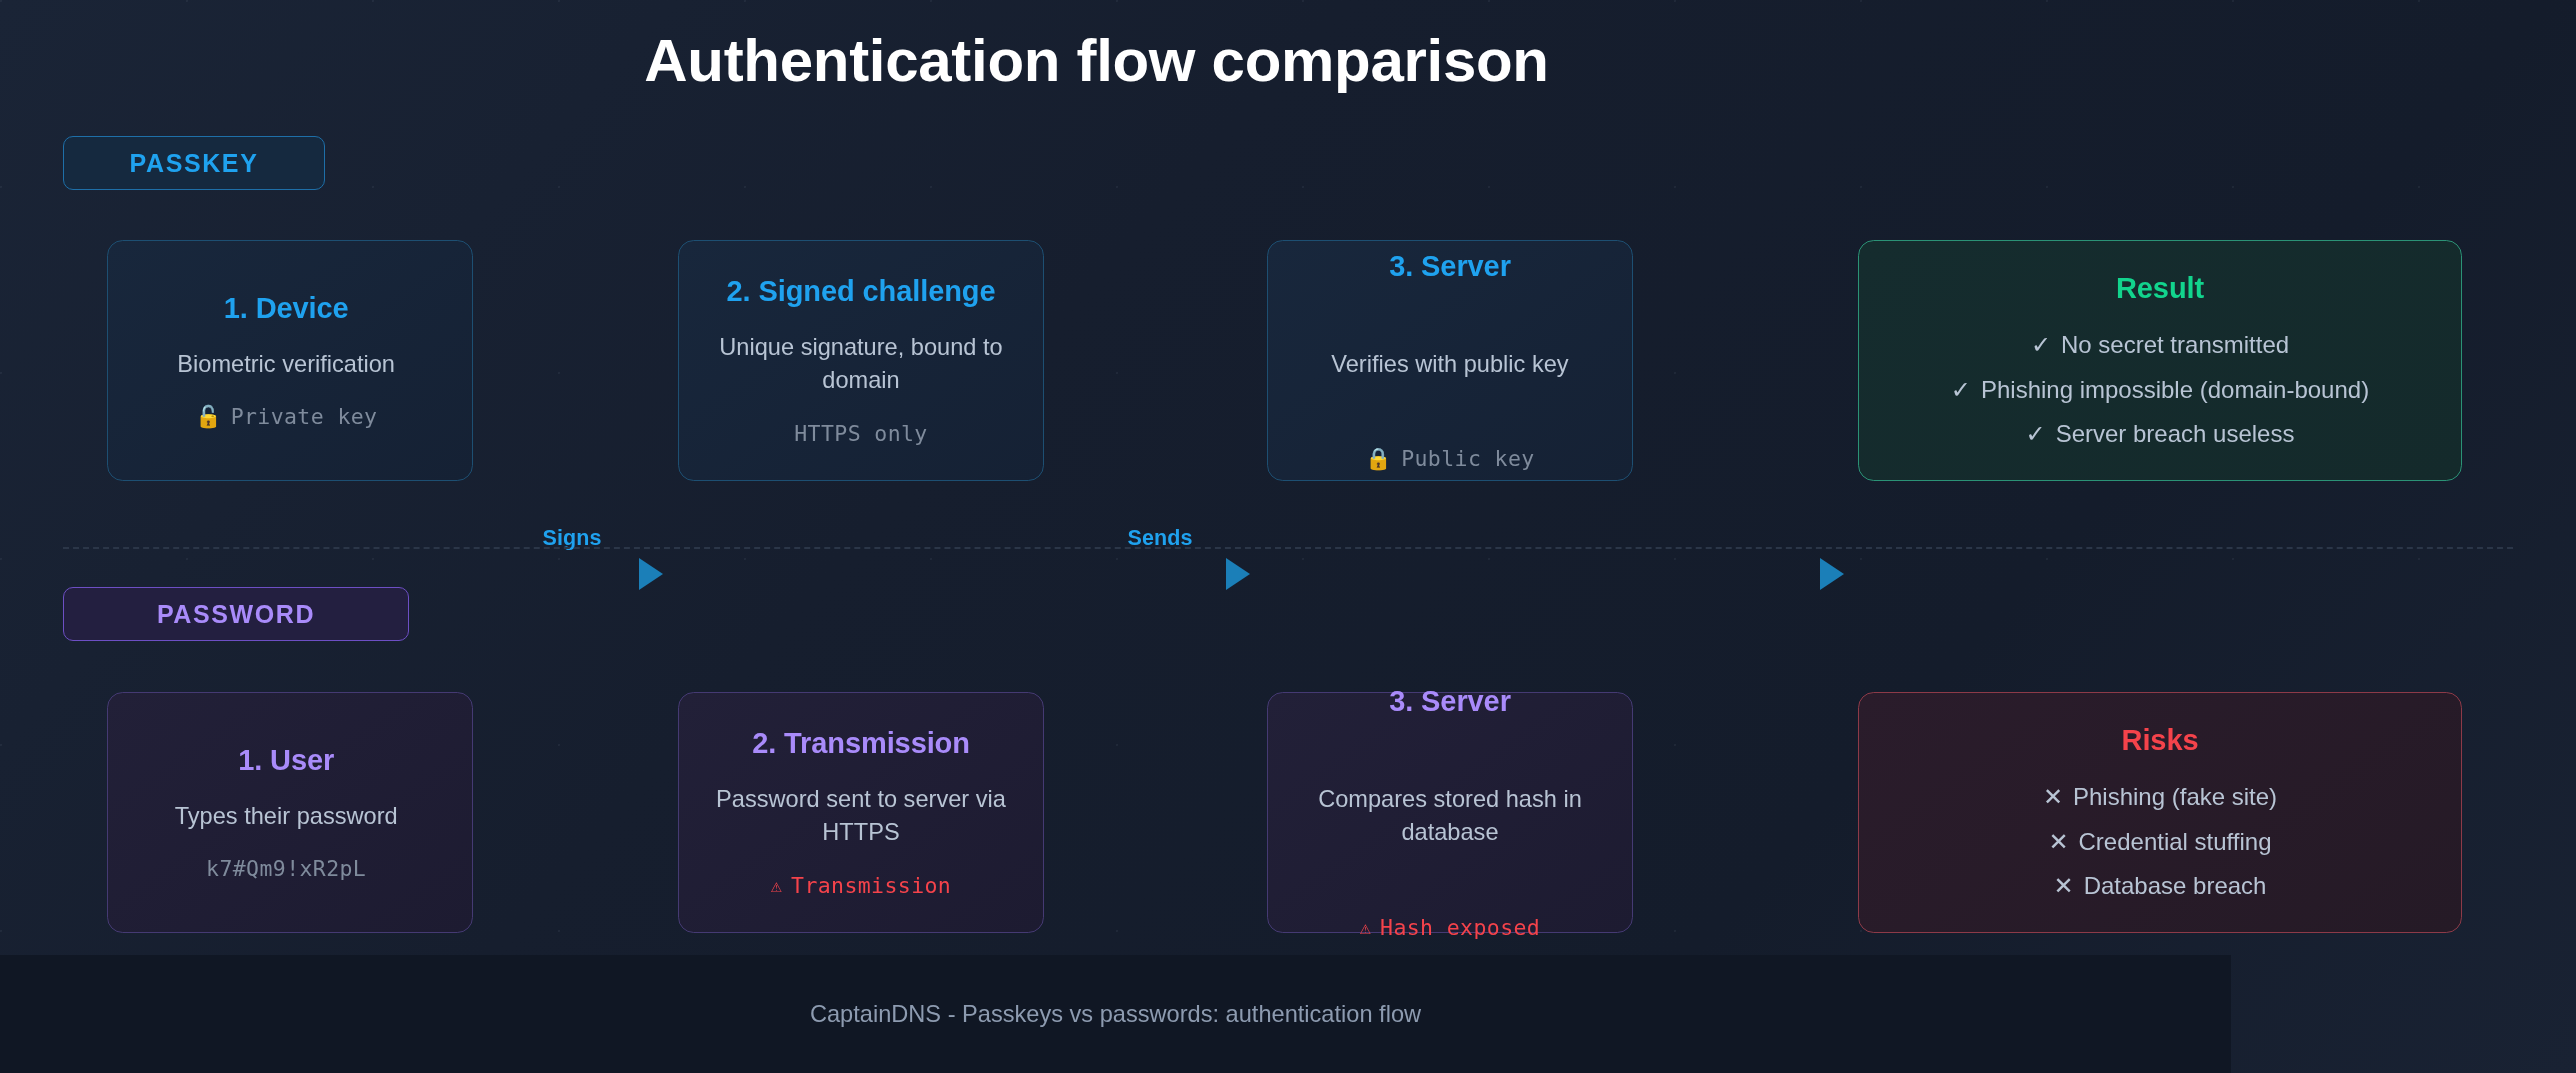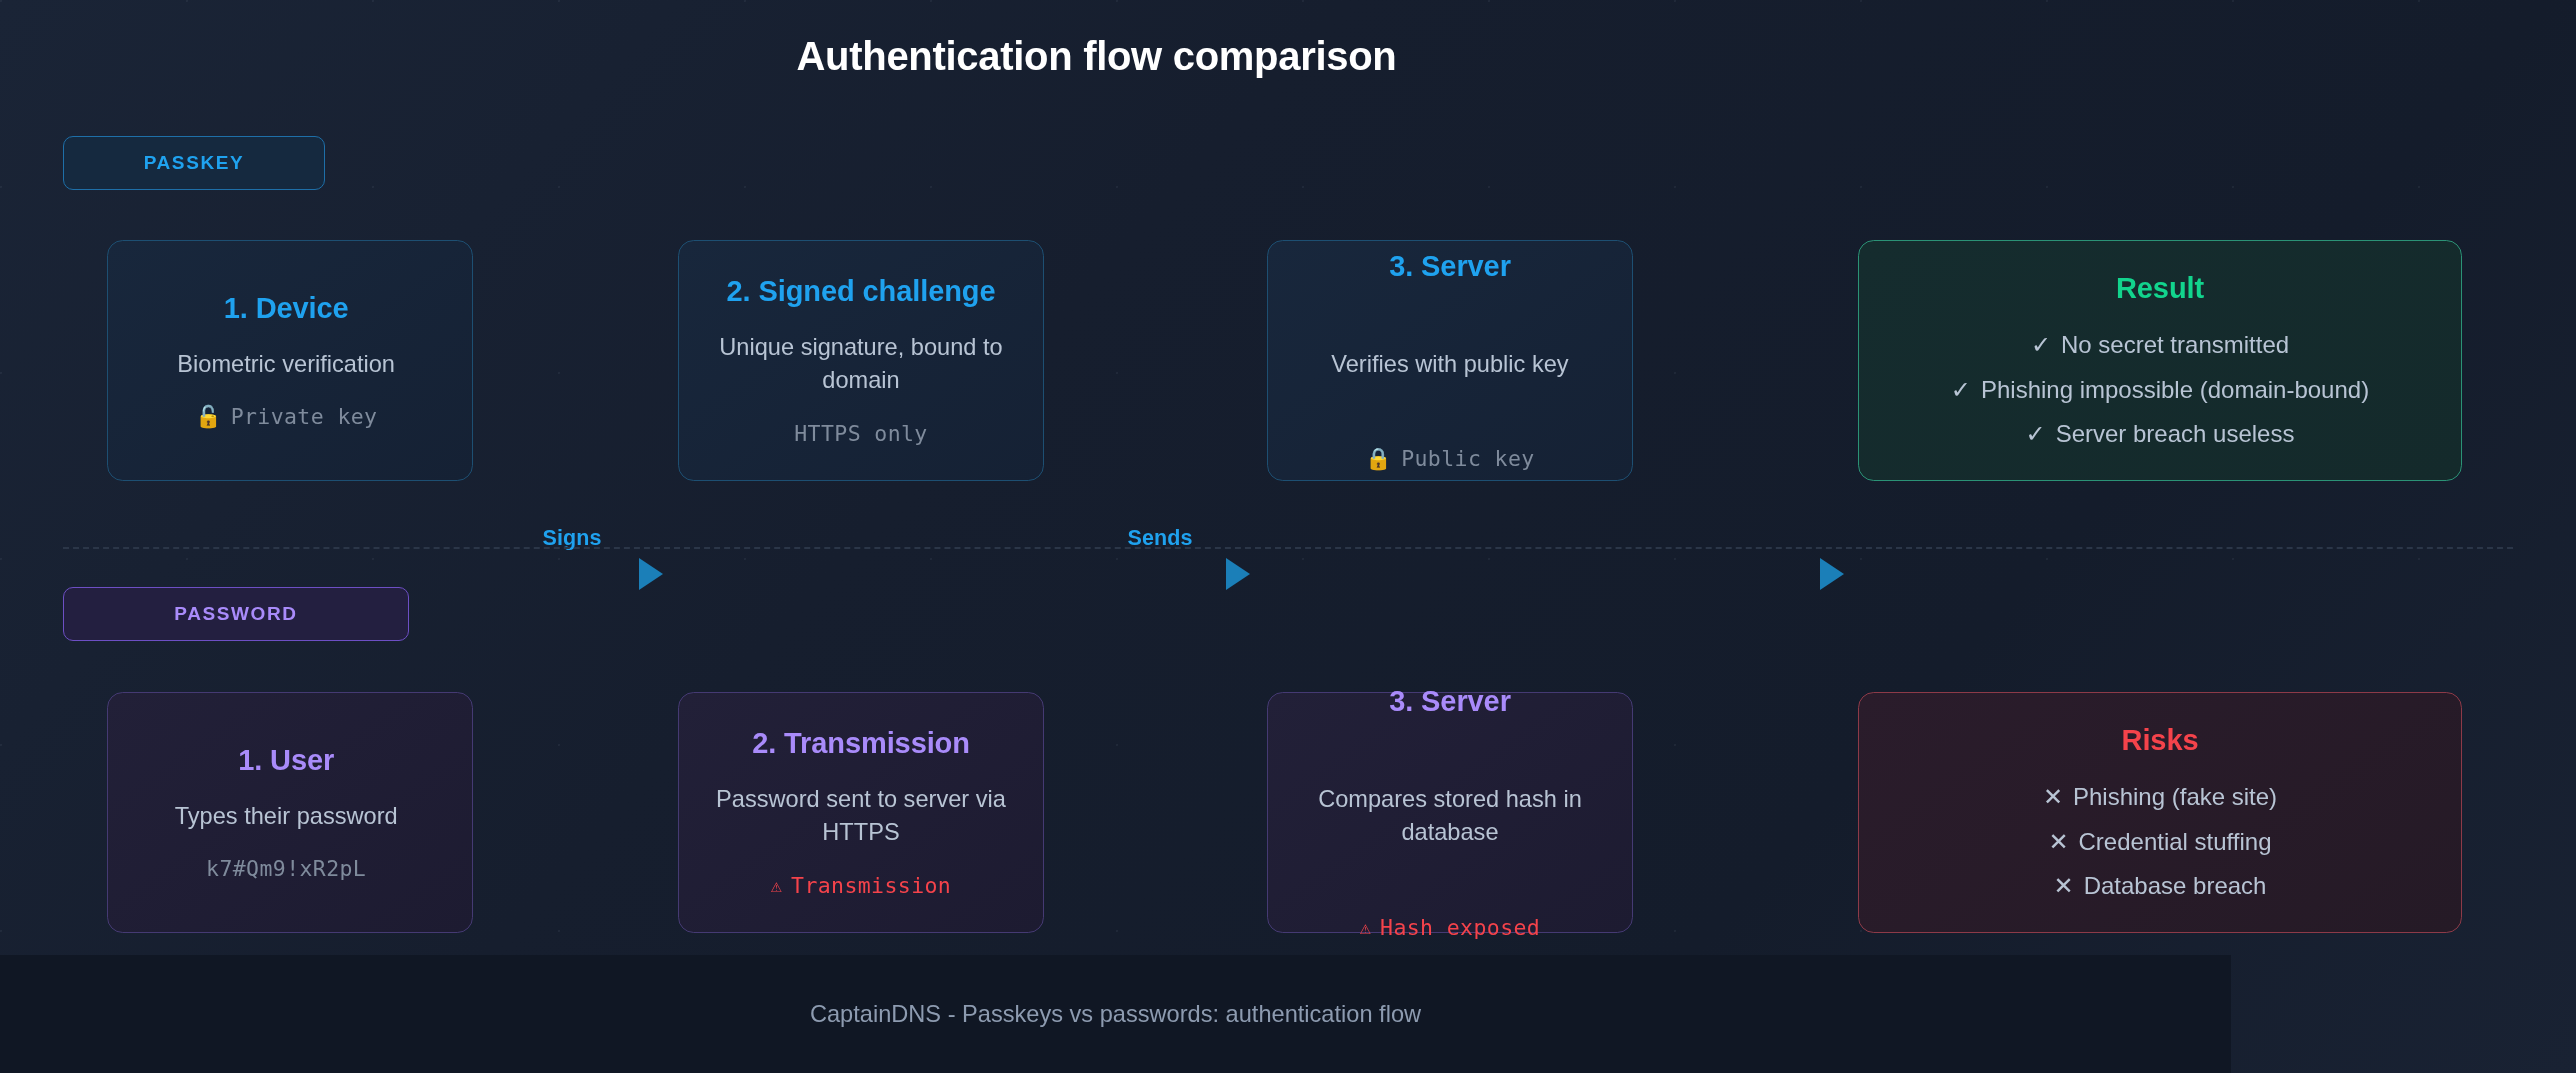--- a/index.html
+++ b/index.html
@@ -14,33 +14,33 @@
   #stage {
     position:relative;
     width:2576px; height:1073px;
     background:
       radial-gradient(circle at 0.7px 0.7px, rgba(148,163,184,0.085) 1.1px, transparent 1.3px) 0 0 / 186px 186px,
       linear-gradient(132deg, #1a2436 0%, #161e2e 38%, #141c2b 72%, #192233 100%);
   }
 
   
   .title {
-    position:absolute; top:34px; left:0; width:2193px;
+    position:absolute; top:26px; left:0; width:2193px;
     text-align:center;
-    font-size:40px; font-weight:700; letter-spacing:-0.3px;
+    font-size:60px; font-weight:700; letter-spacing:-0.3px;
     color:#ffffff;
   }
 
   
   .badge {
     position:absolute;
     display:flex; align-items:center; justify-content:center;
     height:54px;
     border-radius:10px;
-    font-size:19px; font-weight:700; letter-spacing:1.6px;
+    font-size:25px; font-weight:700; letter-spacing:1.6px;
   }
   .badge-passkey {
     left:63px; top:136px; width:262px;
     background:#15293f;
     border:1.4px solid #1e6fa8;
     color:#1fa2ef;
   }
   .badge-password {
     left:63px; top:587px; width:346px;
     background:#231f40;

